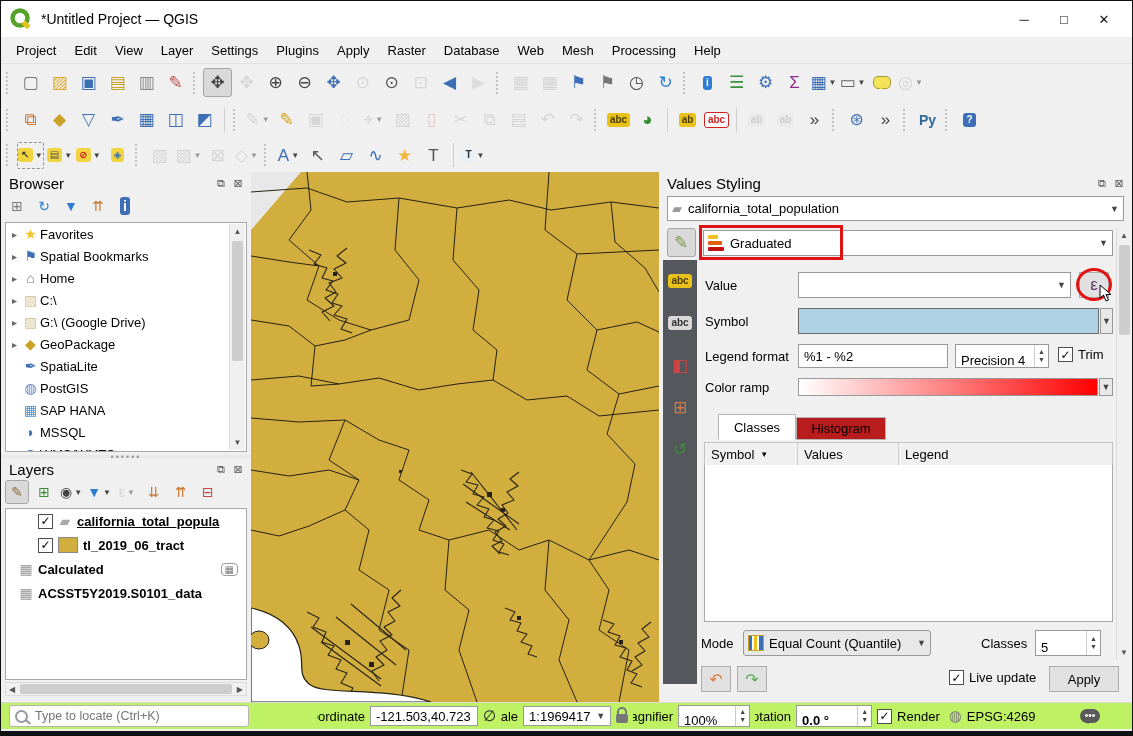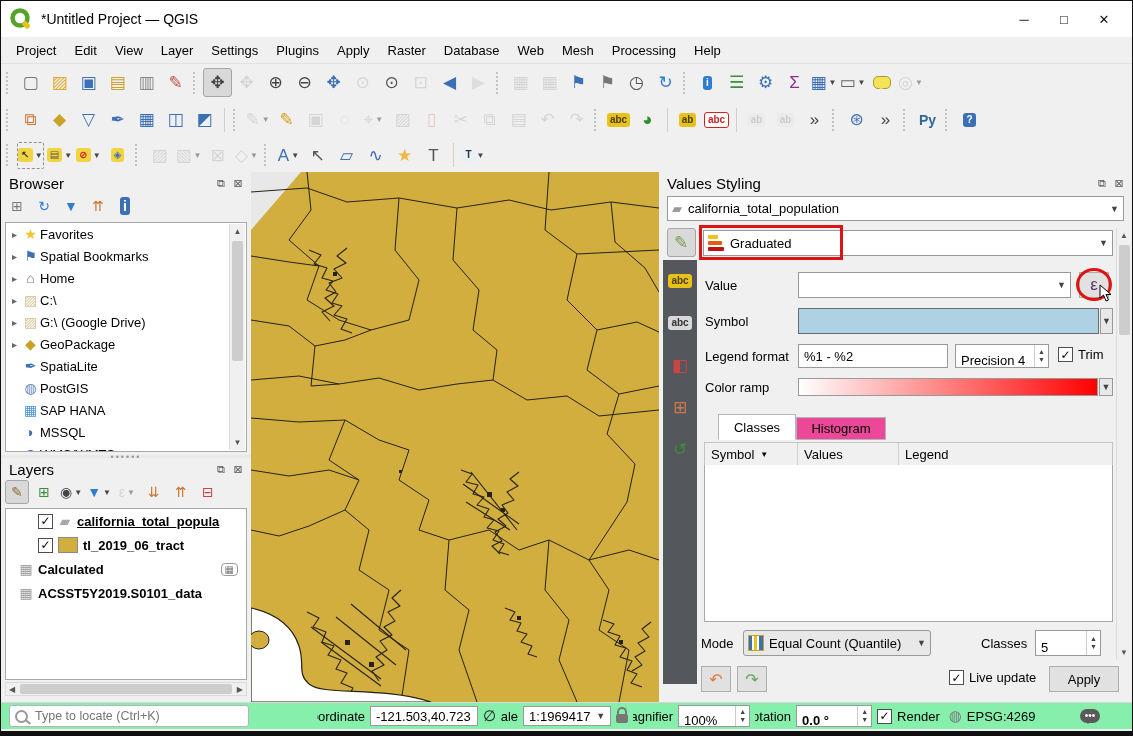--- a/index.html
+++ b/index.html
@@ -71,28 +71,28 @@
   .grad-ic span{height:4px;border-radius:1px;}
   .swatchbig{background:#aed1e4;border:1px solid #6b6b6b;}
   .swdd{background:#e8e8e8;border:1px solid #999;display:flex;align-items:center;justify-content:center;font-size:9px;color:#444;}
   .ramp{background:linear-gradient(90deg,#ffffff,#ff0000);border:1px solid #999;}
   .textin{background:#fff;border:1px solid #999;font-family:inherit;font-size:13px;padding:0 5px;box-sizing:border-box;}
   .spin{display:flex;align-items:stretch;background:#fff;border:1px solid #999;}
   .spin .val{flex:1;display:flex;align-items:center;padding:0 5px;white-space:nowrap;margin-top:8px;}
   .spin .arr{display:flex;flex-direction:column;justify-content:center;border-left:1px solid #ccc;font-size:7px;color:#444;line-height:1.1;padding:0 3px;}
   .tab{display:flex;align-items:center;justify-content:center;border:1px solid #b5b5b5;}
   .tab.on{background:#fff;border-bottom:1px solid #fff;}
-  .tab.off{background:#ec4899;}
+  .tab.off{background:#b91c1c;}
   .thead{display:flex;background:#f0f0f0;border:1px solid #c3c3c3;}
   .thcell{padding:3px 6px;border-right:1px solid #cfcfcf;display:flex;align-items:center;}
   .btn{background:#e1e1e1;border:1px solid #adadad;display:flex;align-items:center;justify-content:center;}
   .anno-rect{border:3px solid var(--anno);}
   .anno-circle{border:3px solid var(--anno);border-radius:50%;}
   
-  .statusbar{height:26px;background:#86efac;border-top:1px solid #d8d8d8;display:flex;align-items:center;padding:0 8px;gap:5px;}
+  .statusbar{height:26px;background:#bef264;border-top:1px solid #d8d8d8;display:flex;align-items:center;padding:0 8px;gap:5px;}
   .locate{width:228px;height:20px;background:#fff;border:1px solid #b5b5b5;border-radius:3px;display:flex;align-items:center;padding:0 5px;gap:5px;}
   .locate input{border:none;outline:none;flex:1;font-family:inherit;font-size:12.5px;background:transparent;color:#888;}
   .lens{width:9px;height:9px;border:2px solid #999;border-radius:50%;position:relative;flex:0 0 auto;}
   .lens::after{content:"";position:absolute;width:6px;height:2px;background:#999;right:-5px;bottom:-2px;transform:rotate(38deg);}
   .clipL{overflow:hidden;white-space:nowrap;direction:rtl;flex:0 0 auto;}
   .sbval{background:#fff;border:1px solid #999;height:20px;display:flex;align-items:center;padding:0 5px;box-sizing:border-box;white-space:nowrap;}
   .lock{width:12px;height:9px;background:#777;border-radius:2px;position:relative;margin-top:5px;flex:0 0 auto;}
   .lock::before{content:"";position:absolute;width:6px;height:7px;border:2px solid #777;border-bottom:none;border-radius:5px 5px 0 0;left:1px;top:-7px;}
   .sbubble{width:20px;height:14px;background:#5a5a5a;border-radius:7px;position:relative;display:flex;align-items:center;justify-content:center;color:#fff;font-size:10px;line-height:0;}
   .sbubble::after{content:"";position:absolute;left:4px;bottom:-5px;border:4px solid transparent;border-top-color:#5a5a5a;}

